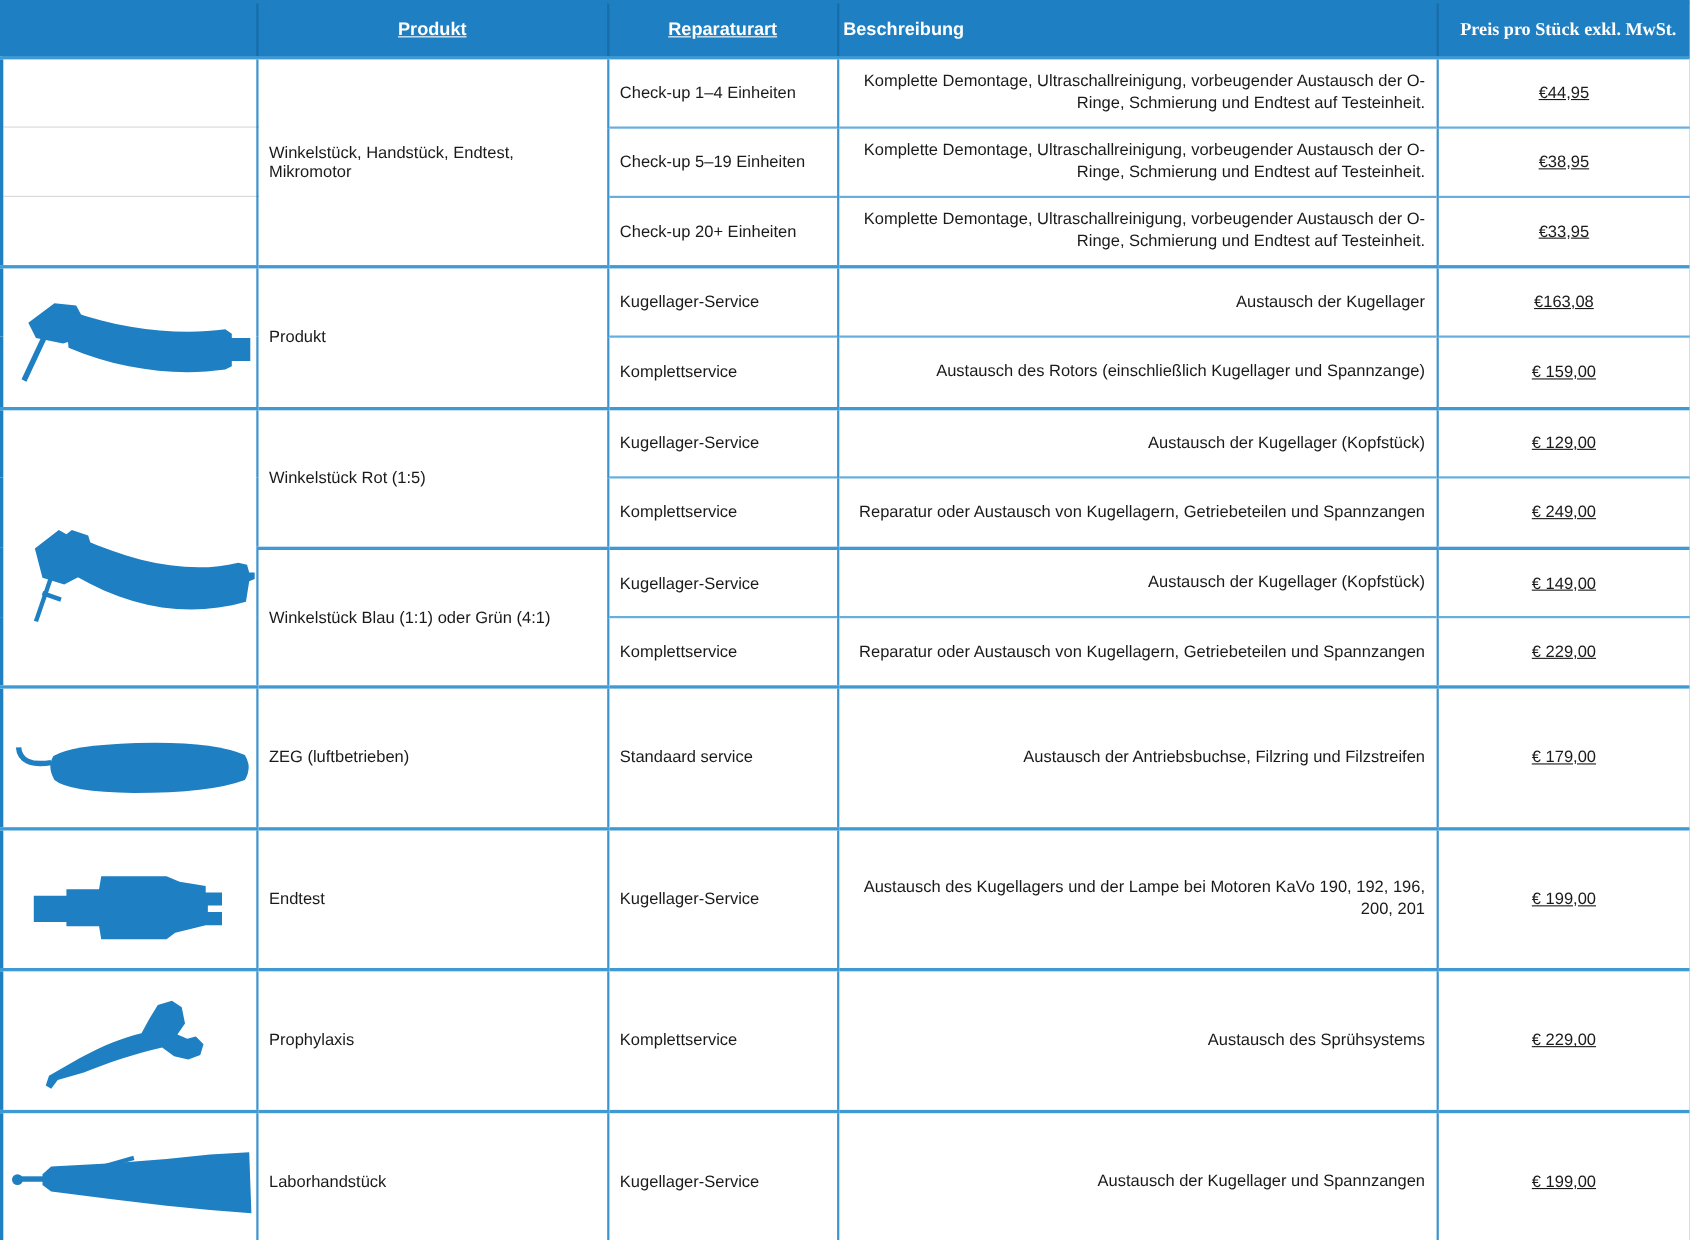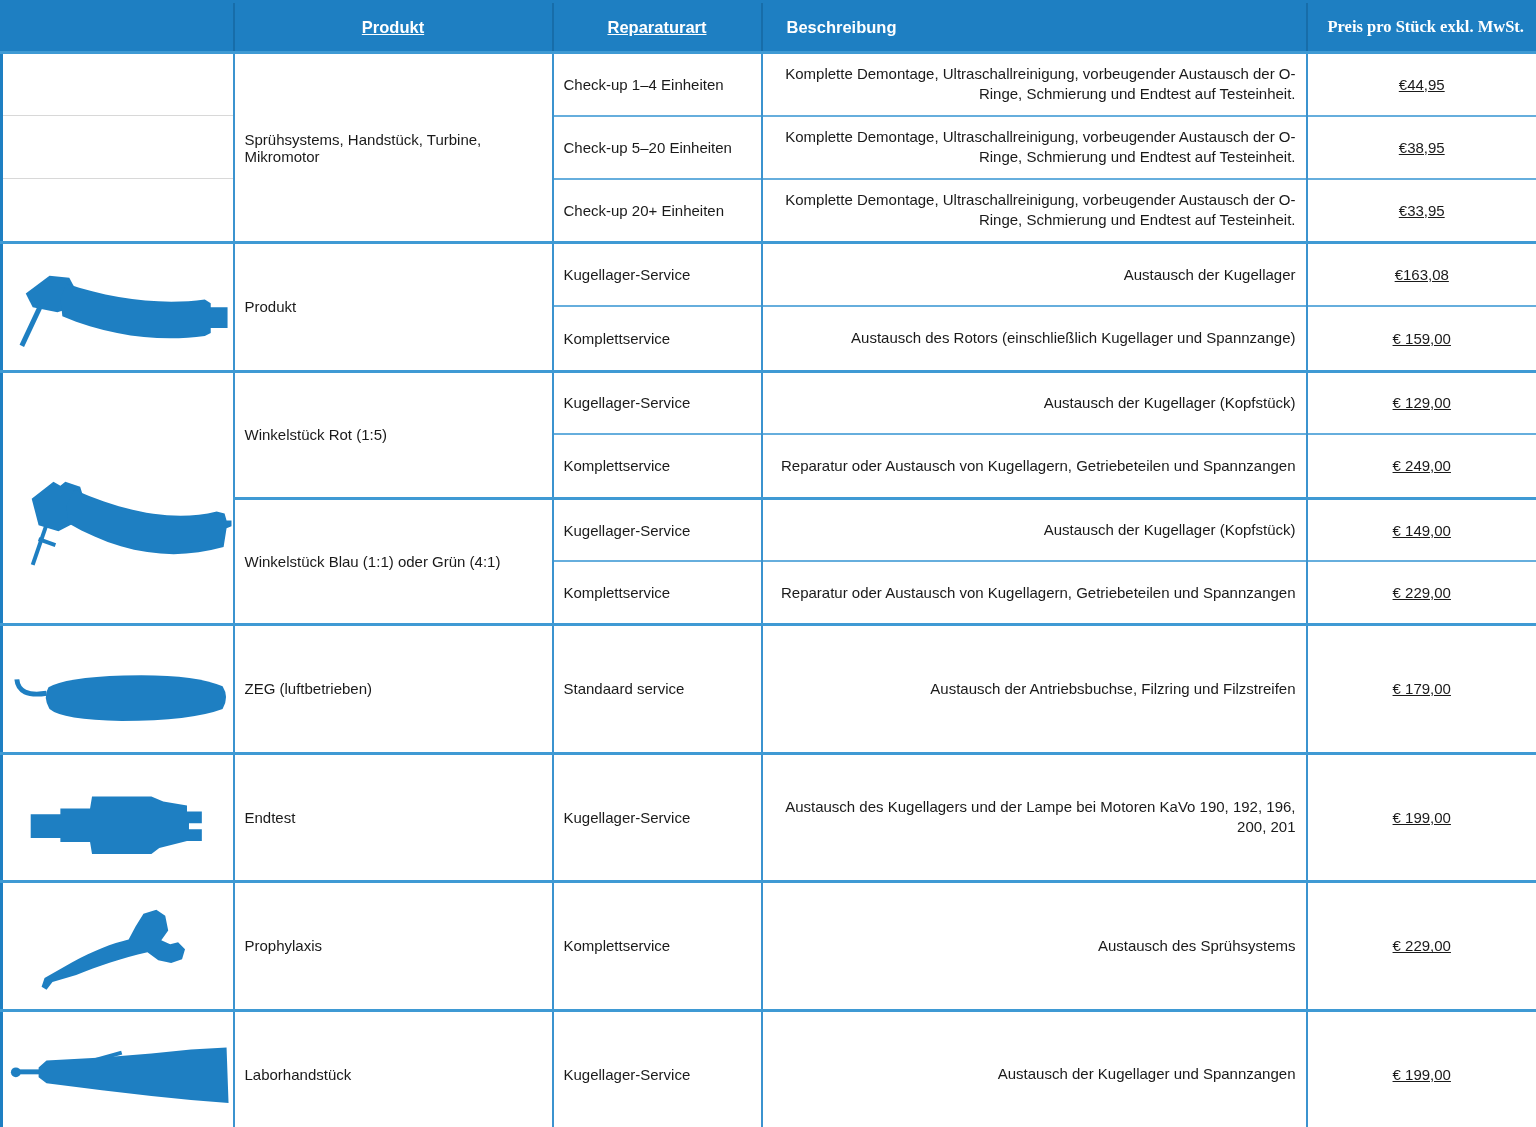--- a/index.html
+++ b/index.html
@@ -9,21 +9,21 @@
     border-collapse:collapse;table-layout:fixed;
     border:3px solid #1e7fc2;
     border-bottom:8px solid #1e7fc2;
   }
   .price-table th{
     background:#1e7fc2;color:#ffffff;font-size:16.5px;font-weight:bold;
     height:48px;padding:0 10px;border-left:2px solid #176da9;
   }
   .price-table th:first-child{border-left:none;}
   th.h-produkt,th.h-repair{text-align:center;text-decoration:underline;}
-  th.h-desc{text-align:left;padding-left:24px;margin-left:35px;}
+  th.h-desc{text-align:left;padding-left:4px;margin-left:35px;}
   th.h-price{text-align:right;padding-right:12px;font-family:Liberation Serif, serif;}
   .price-table td{
     font-size:15px;vertical-align:middle;background:#ffffff;
     border-left:2px solid #3b93cf;
     padding:0;
     overflow:hidden;
   }
   td.img-cell{border-left:none;}
   td.product-cell,td.repair-cell{text-align:left;padding:0 10px;}
   td.desc-cell{text-align:right;padding:4px 10px 4px 7px;line-height:1.35;}
@@ -52,28 +52,28 @@
       <th class="h-produkt">Produkt</th>
       <th class="h-repair">Reparaturart</th>
       <th class="h-desc">Beschreibung</th>
       <th class="h-price">Preis pro Stück exkl. MwSt.</th>
     </tr>
   </thead>
   <tbody>
 
     <tr class="group-start" style="height:63px">
       <td class="img-cell"></td>
-      <td class="product-cell" rowspan="3">Sprühsystems, Handstück, Turbine, Mikromotor</td>
+      <td class="product-cell" rowspan="3">Winkelstück, Handstück, Endtest, Mikromotor</td>
       <td class="repair-cell">Check-up 1–4 Einheiten</td>
       <td class="desc-cell">Komplette Demontage, Ultraschallreinigung, vorbeugender Austausch der O-Ringe, Schmierung und Endtest auf Testeinheit.</td>
       <td class="price-cell">€44,95</td>
     </tr>
     <tr class="row-sep" style="height:63px">
       <td class="img-cell img-sub"></td>
-      <td class="repair-cell">Check-up 5–20 Einheiten</td>
+      <td class="repair-cell">Check-up 5–19 Einheiten</td>
       <td class="desc-cell">Komplette Demontage, Ultraschallreinigung, vorbeugender Austausch der O-Ringe, Schmierung und Endtest auf Testeinheit.</td>
       <td class="price-cell">€38,95</td>
     </tr>
     <tr class="row-sep" style="height:64px">
       <td class="img-cell img-sub"></td>
       <td class="repair-cell">Check-up 20+ Einheiten</td>
       <td class="desc-cell">Komplette Demontage, Ultraschallreinigung, vorbeugender Austausch der O-Ringe, Schmierung und Endtest auf Testeinheit.</td>
       <td class="price-cell">€33,95</td>
     </tr>
 

